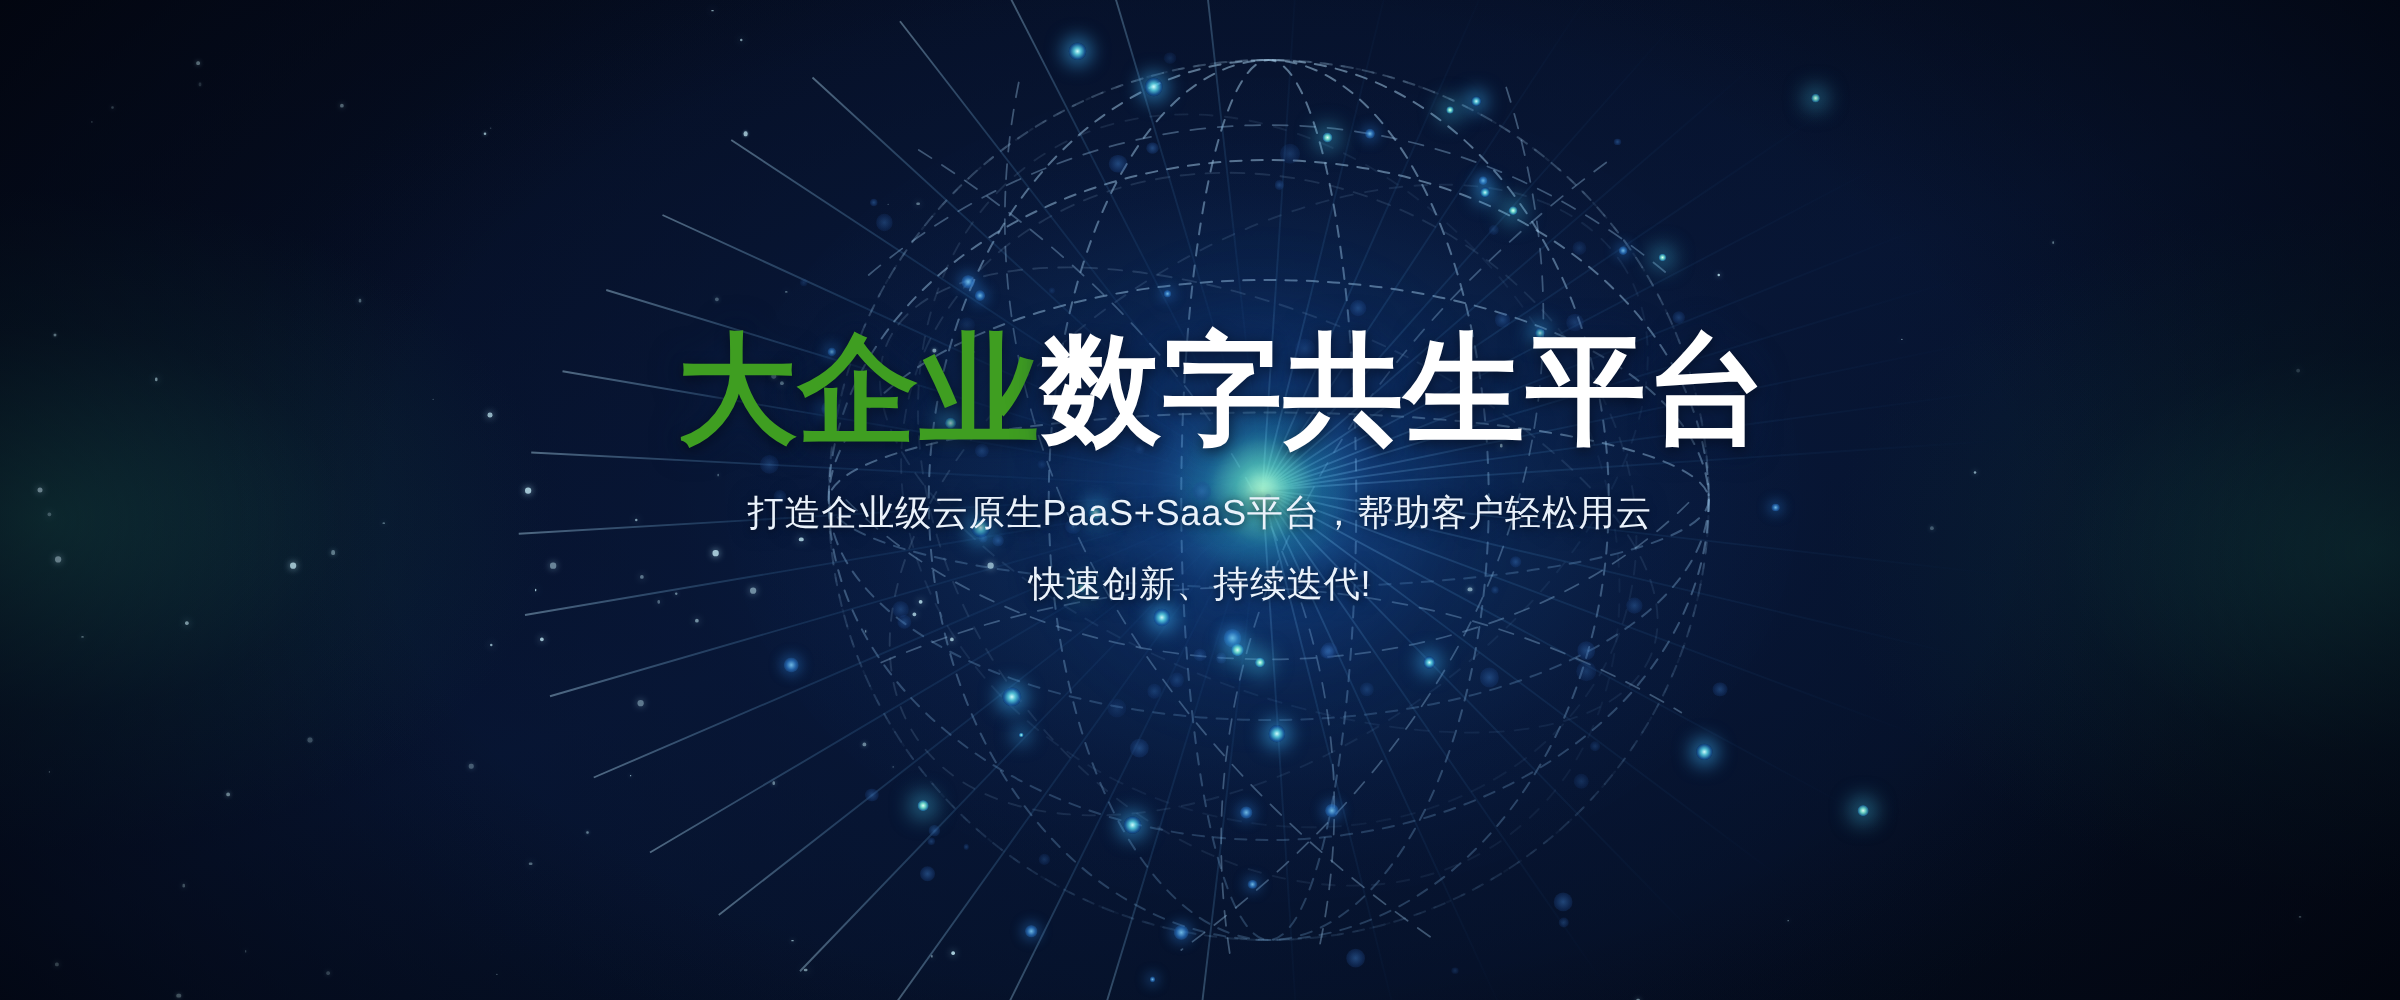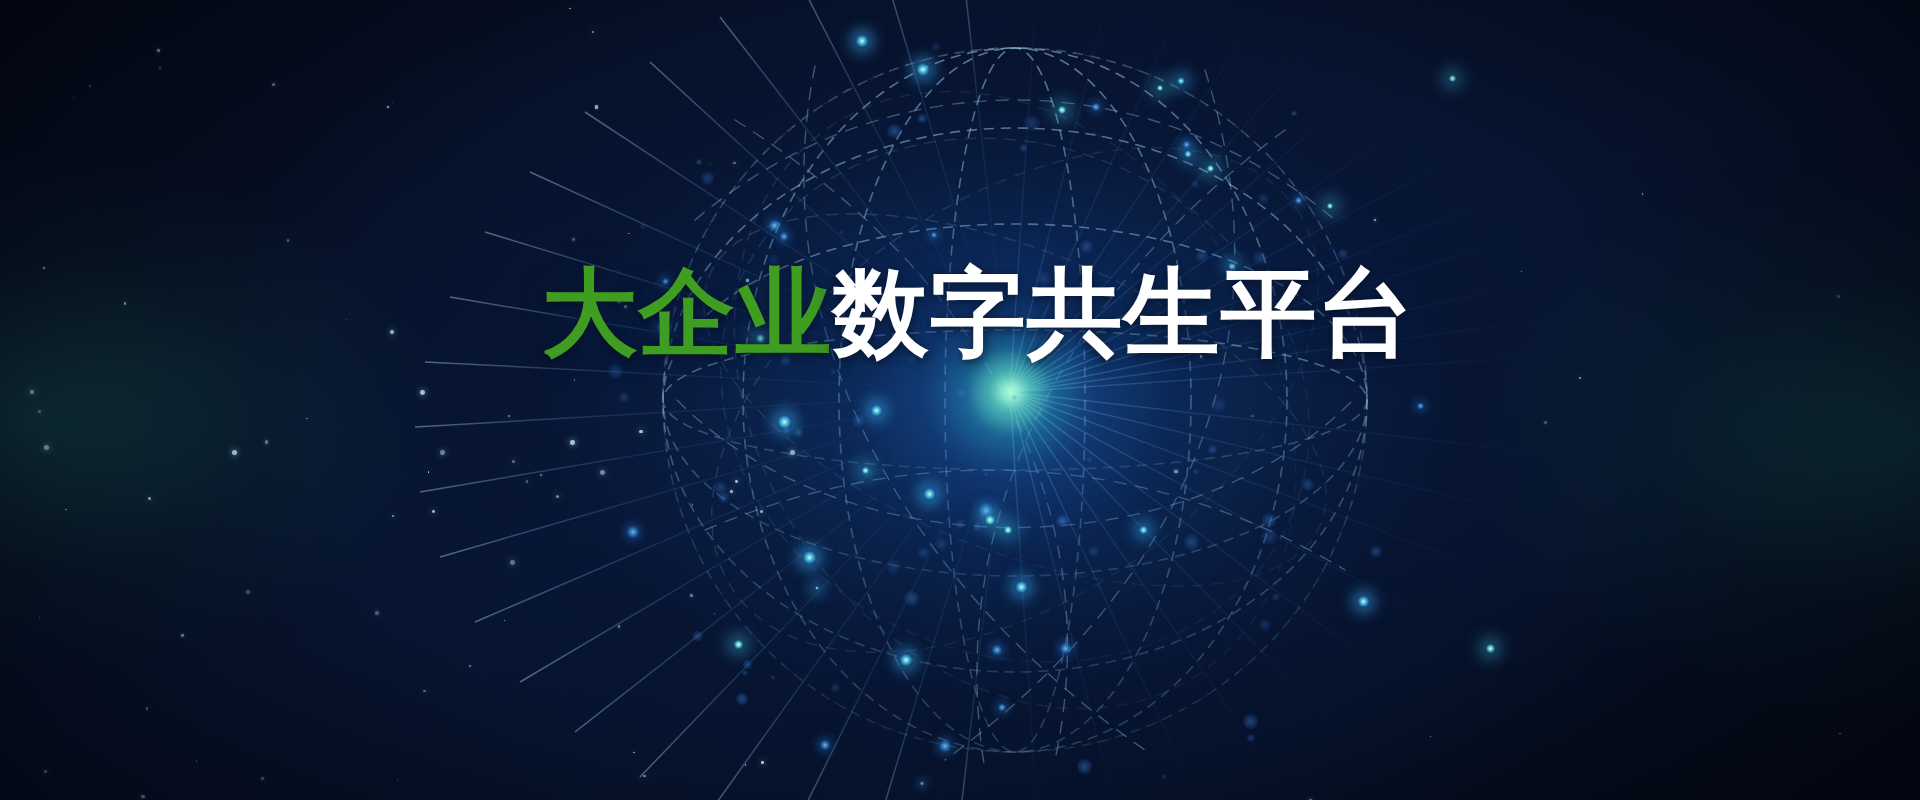--- a/index.html
+++ b/index.html
@@ -406,15 +406,19 @@
         <div class="star" style="left: 510px; top: 560px; width: 4.97773px; height: 4.97773px; opacity: 0.47; box-shadow: rgba(180, 230, 250, 0.9) 0px 0px 6px;"></div>
       </div>
 
     <div class="vignette"></div>
   </div>
 
   <div class="content">
     <h1 class="headline">
       <span class="hl-green">大企业</span><span class="hl-white">数字共生平台</span>
     </h1>
+    <div class="sub">
+      <div class="sub-line1">打造企业级云原生PaaS+SaaS平台，帮助客户轻松用云</div>
+      <div class="sub-line2">快速创新、持续迭代!</div>
+    </div>
   </div>
 
 </div>
 
 </body></html>

